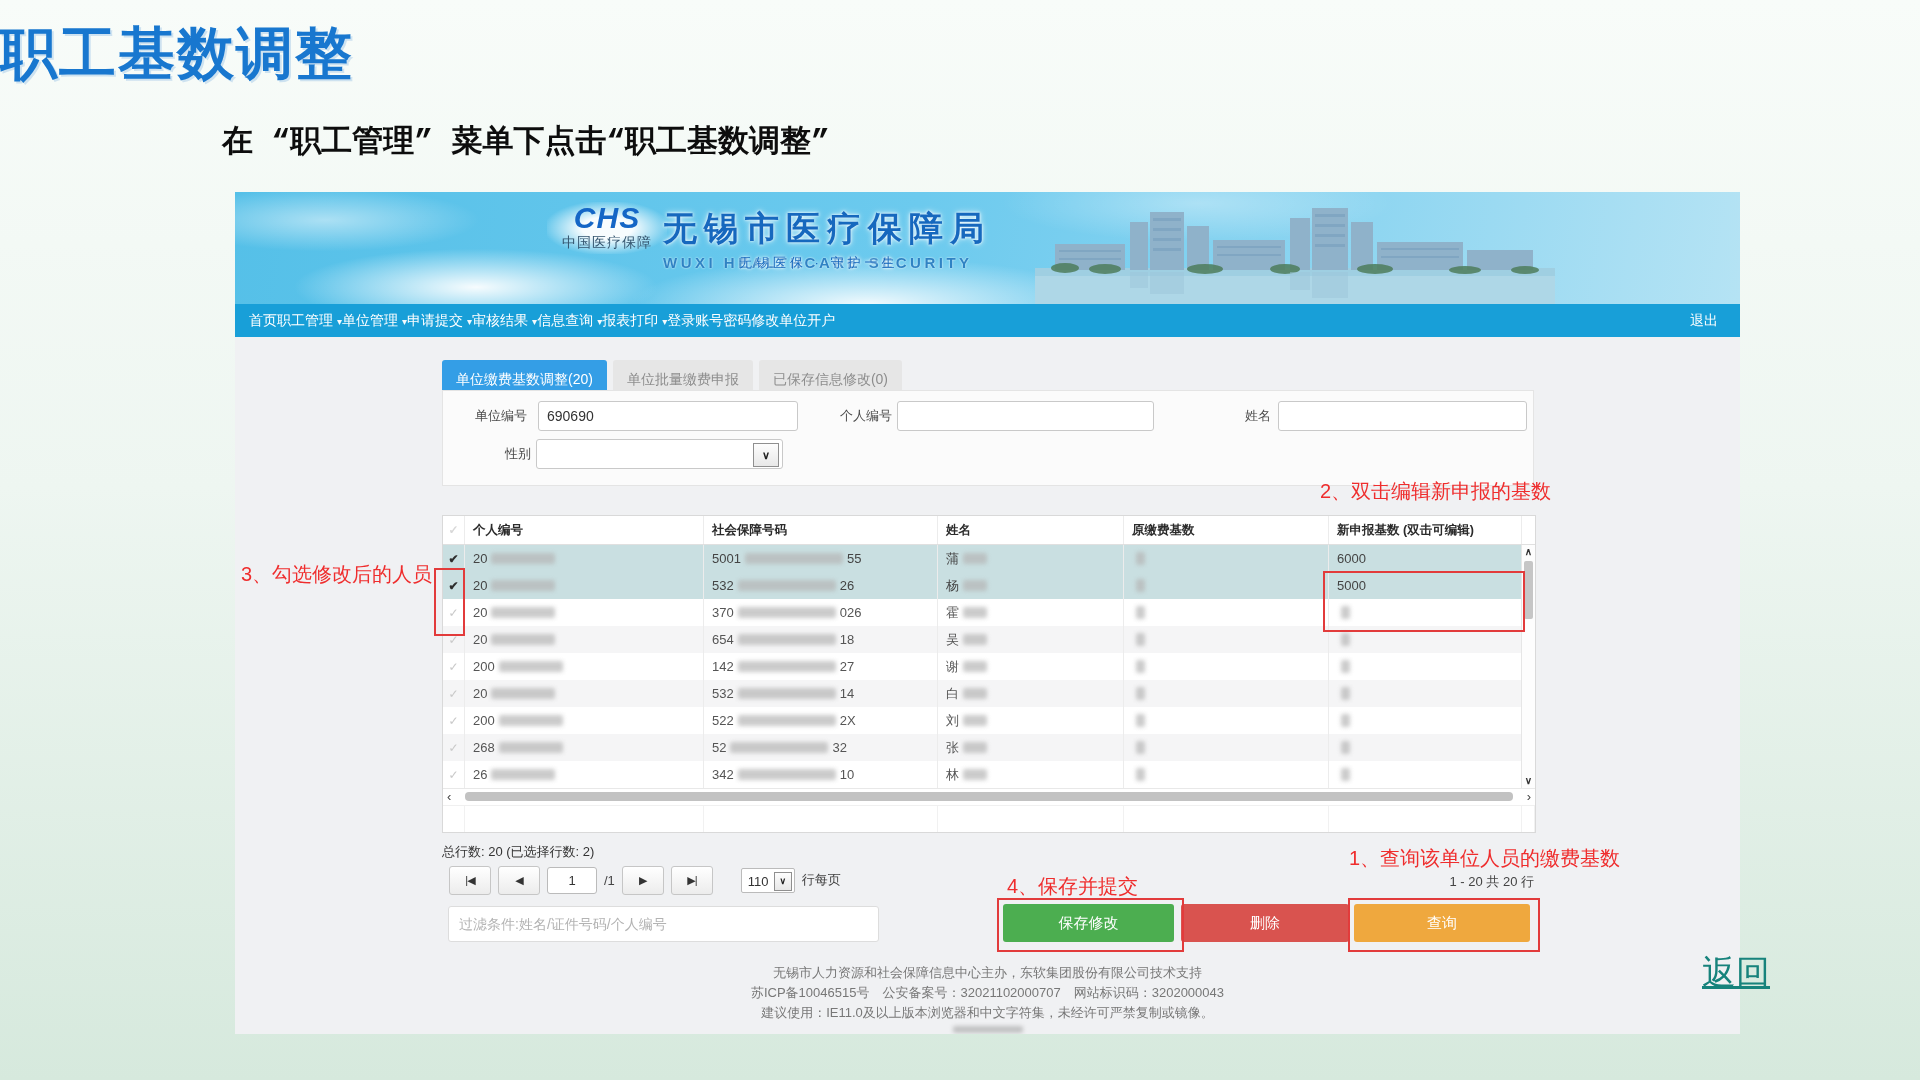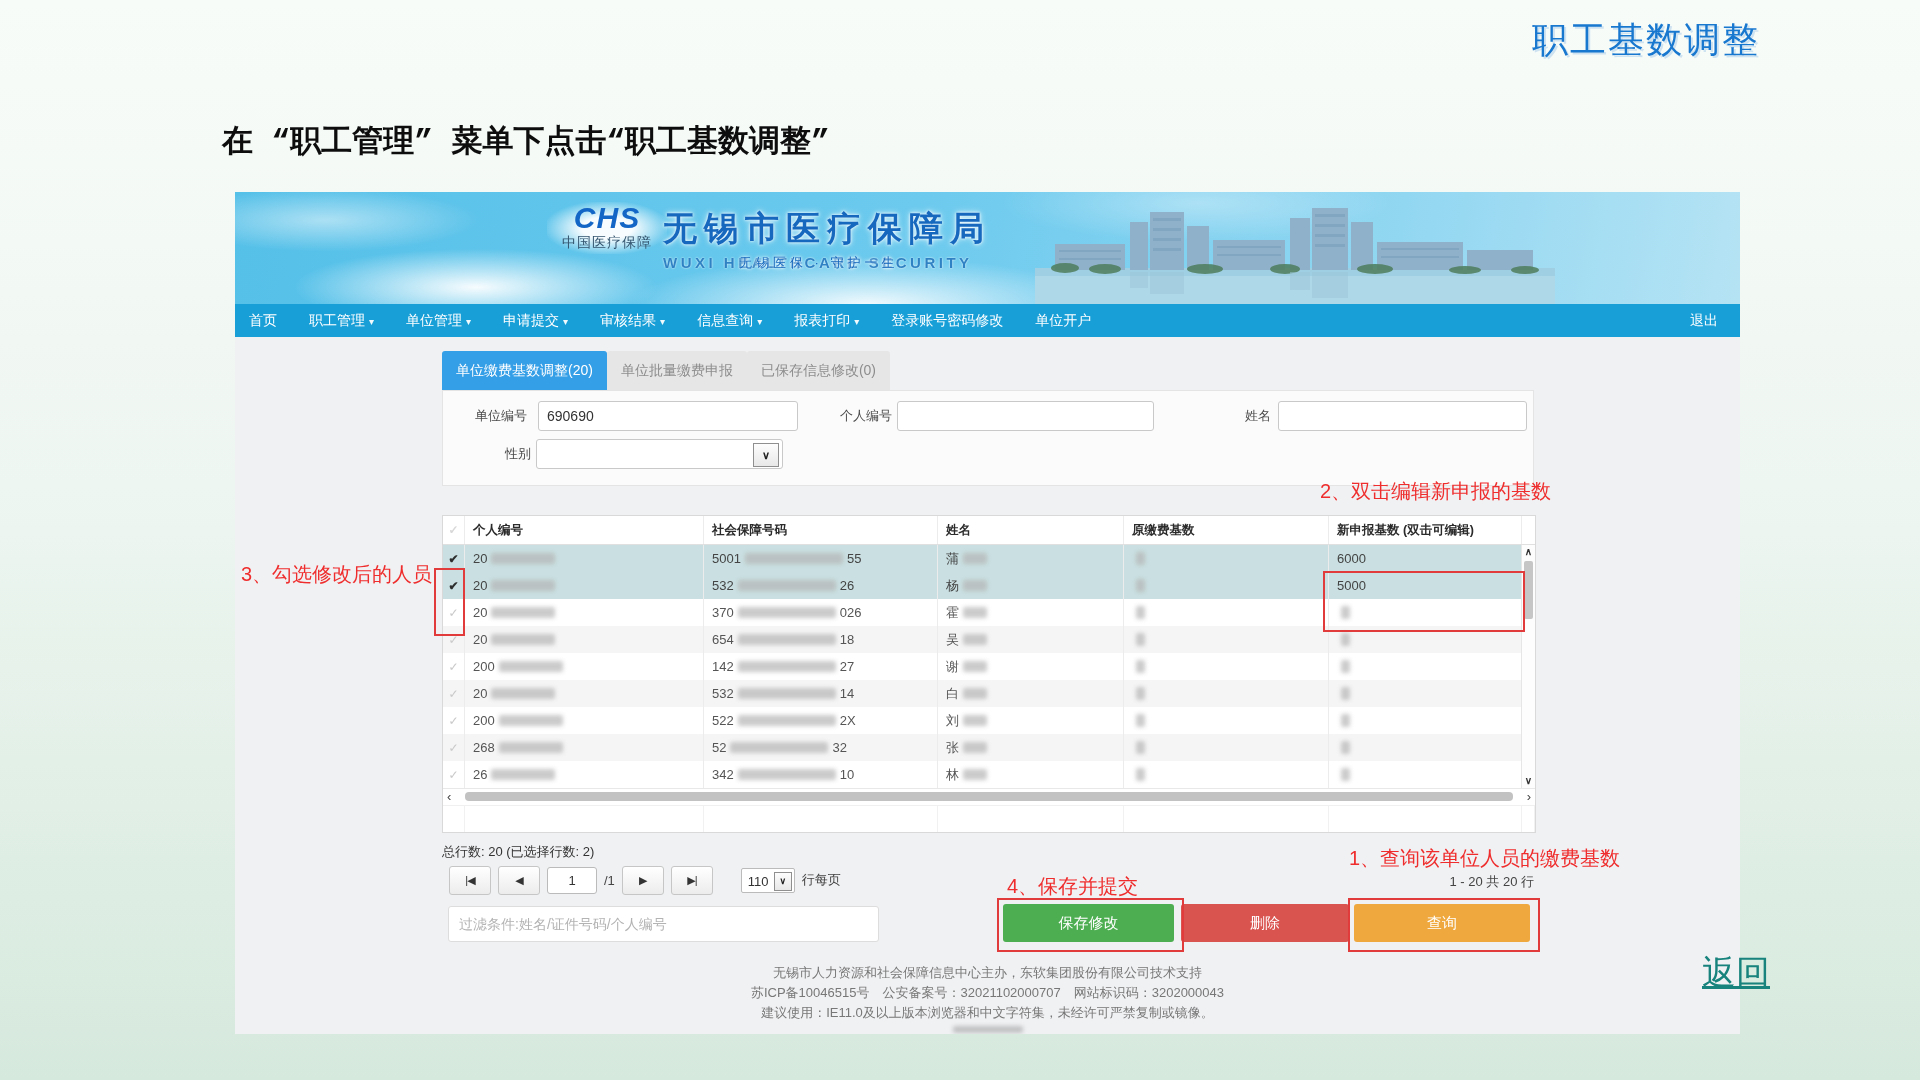--- a/index.html
+++ b/index.html
@@ -1,22 +1,22 @@
 <!DOCTYPE html>
 <html><head>
 <meta charset="utf-8">
 <style>
   html,body{margin:0;padding:0;}
   body{font-family:"Liberation Sans", sans-serif;}
   .stage{position:relative;width:1920px;height:1080px;overflow:hidden;
          background:linear-gradient(180deg,#f8fcf9 0%,#eef6f1 45%,#d6e9dd 100%);}
 
   
-  .doc-title{position:absolute;top:16px;left:0;width:1760px;text-align:right;
-             font-size:36px;font-weight:normal;color:#1877cf;letter-spacing:2px;
+  .doc-title{position:absolute;top:16px;left:0;width:1760px;text-align:left;
+             font-size:57px;font-weight:bold;color:#1877cf;letter-spacing:2px;
              text-shadow:2px 2px 0 rgba(24,119,207,.18);}
   .doc-instruction{position:absolute;left:222px;top:120px;font-family:Liberation Mono, monospace;
              font-size:31px;font-weight:bold;color:#0d0d0d;}
   .back-link{position:absolute;left:1702px;top:950px;font-family:"Liberation Serif",serif;
              font-size:34px;color:#17837c;text-decoration:underline;cursor:pointer;z-index:30;}
 
   
   .app{position:absolute;left:235px;top:192px;width:1505px;height:842px;background:#f0f1f3;overflow:hidden;}
 
   
@@ -42,21 +42,21 @@
 
   
   .navbar{position:absolute;left:0;top:112px;width:1505px;height:33px;background:#189fd8;
           display:flex;align-items:center;gap:32px;padding-left:14px;box-sizing:border-box;
           color:#fff;font-size:14px;}
   .nav-item{display:flex;align-items:center;gap:4px;white-space:nowrap;cursor:pointer;}
   .nav-item .caret{font-size:10px;opacity:.95;transform:translateY(1px);}
   .nav-logout{margin-left:auto;margin-right:22px;cursor:pointer;white-space:nowrap;}
 
   
-  .tabs{position:absolute;left:207px;top:159px;display:flex;height:39px;justify-content:center;}
+  .tabs{position:absolute;left:207px;top:168px;display:flex;gap:6px;height:39px;justify-content:center;}
   .tab{height:39px;line-height:39px;padding:0 14px;font-size:14px;background:#e6e6e6;color:#8d8d8d;
        border-radius:3px 3px 0 0;cursor:pointer;white-space:nowrap;}
   .tab.active{background:#349ee6;color:#fff;}
 
   
   .form-panel{position:absolute;left:207px;top:198px;width:1092px;height:96px;background:#fbfbfb;
               border:1px solid #e4e4e4;box-sizing:border-box;}
   .f-label{position:absolute;font-size:13px;color:#4a4a4a;line-height:30px;text-align:right;white-space:nowrap;}
   .f-input{position:absolute;height:30px;border:1px solid #c9c9c9;border-radius:3px;background:#fff;
            box-sizing:border-box;font-size:14px;color:#333;padding:0 8px;font-family:"Liberation Sans",sans-serif;}
@@ -196,21 +196,21 @@
         <div class="logo-sub">中国医疗保障</div>
       </div>
       <div class="org">
         <div class="org-name">无锡市医疗保障局</div>
         <div class="org-en">WUXI HEALTHCARE SECURITY</div>
       </div>
       <div class="slogan">无锡医保 · 守护一生</div>
     </div>
 
     <div class="navbar">
-      <div style="display:flex;align-items:center;gap:32px;">
+      <div style="display:flex;align-items:center;">
           <div class="nav-item">
             <span>首页</span>
           </div>
           <div class="nav-item">
             <span>职工管理</span>
             <span class="caret">▾</span>
           </div>
           <div class="nav-item">
             <span>单位管理</span>
             <span class="caret">▾</span>

